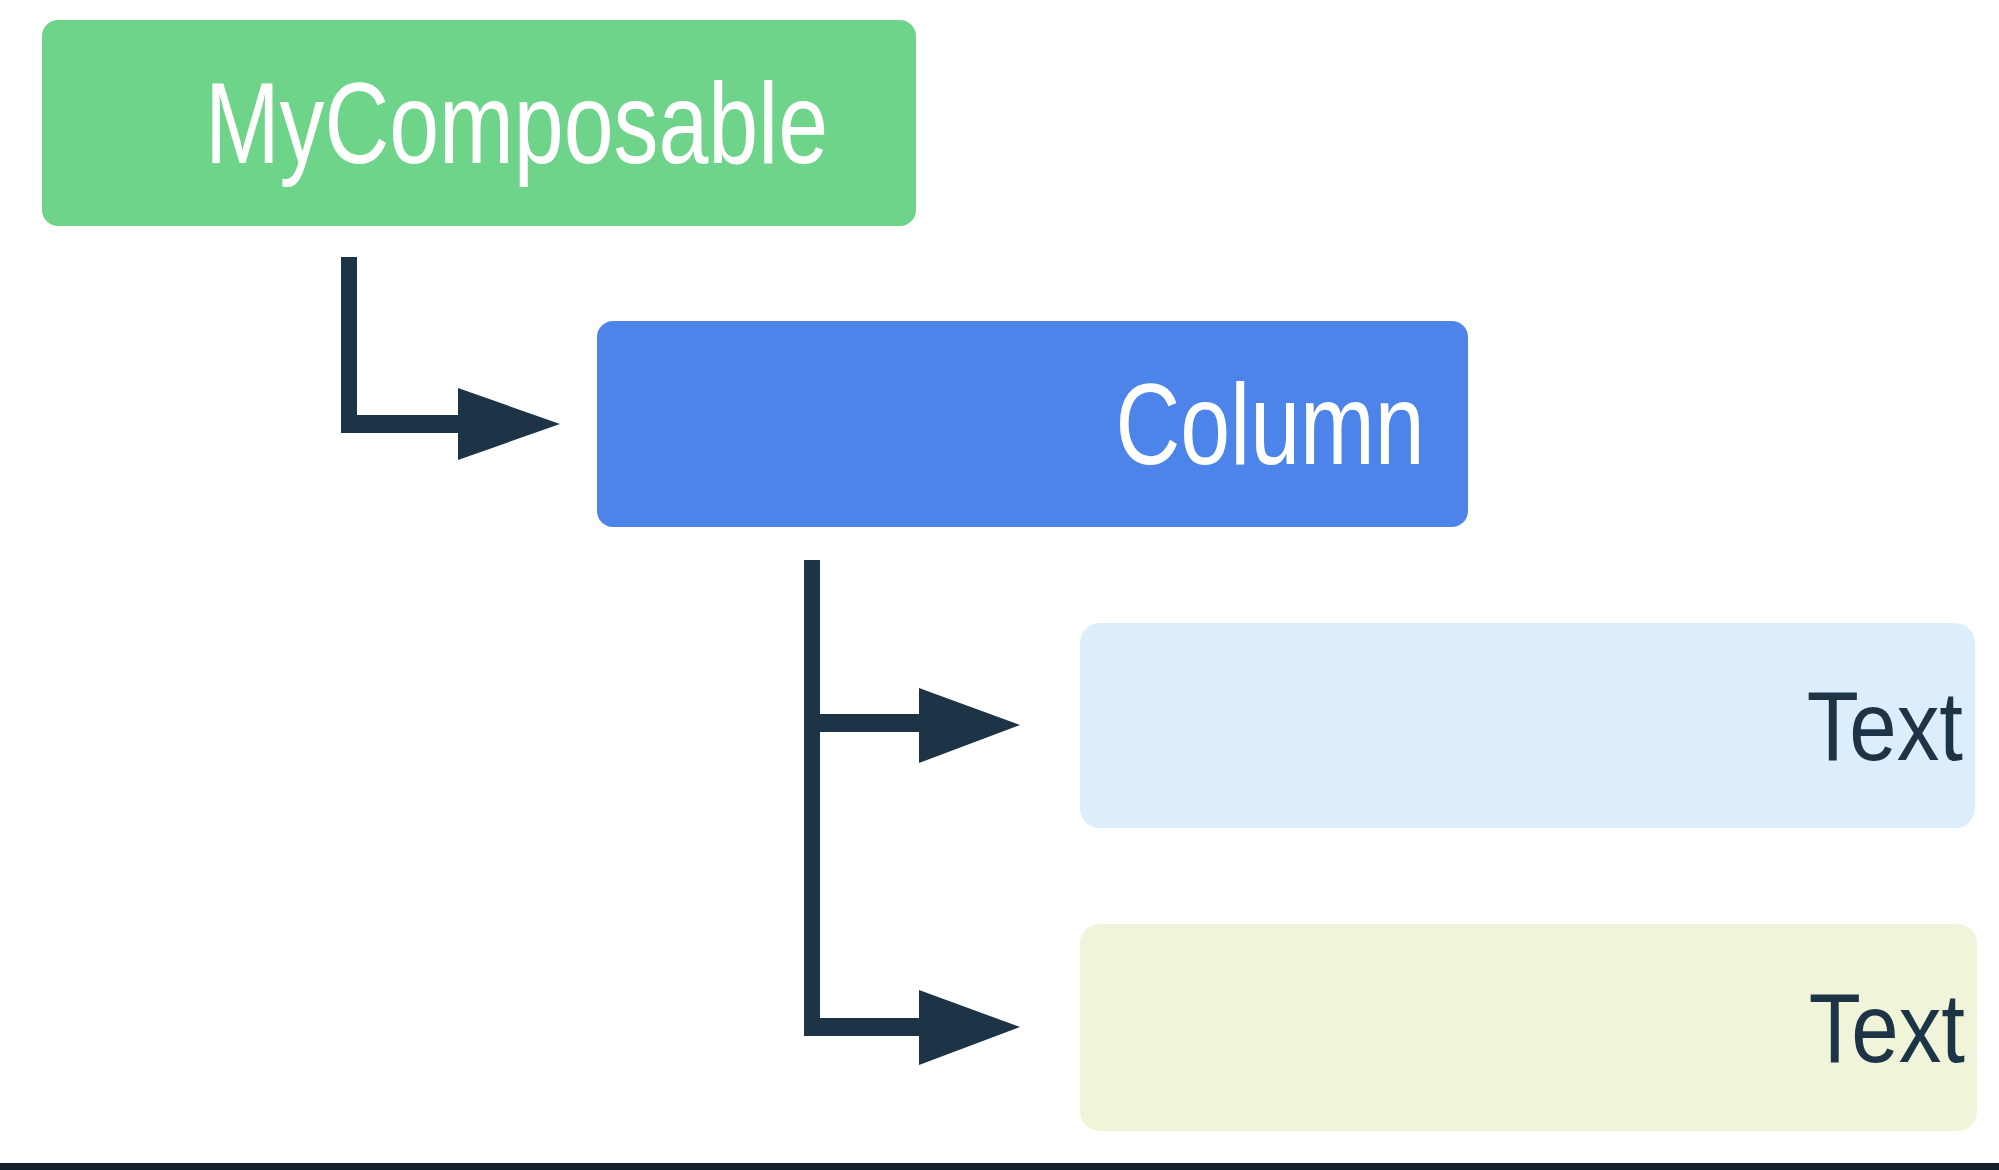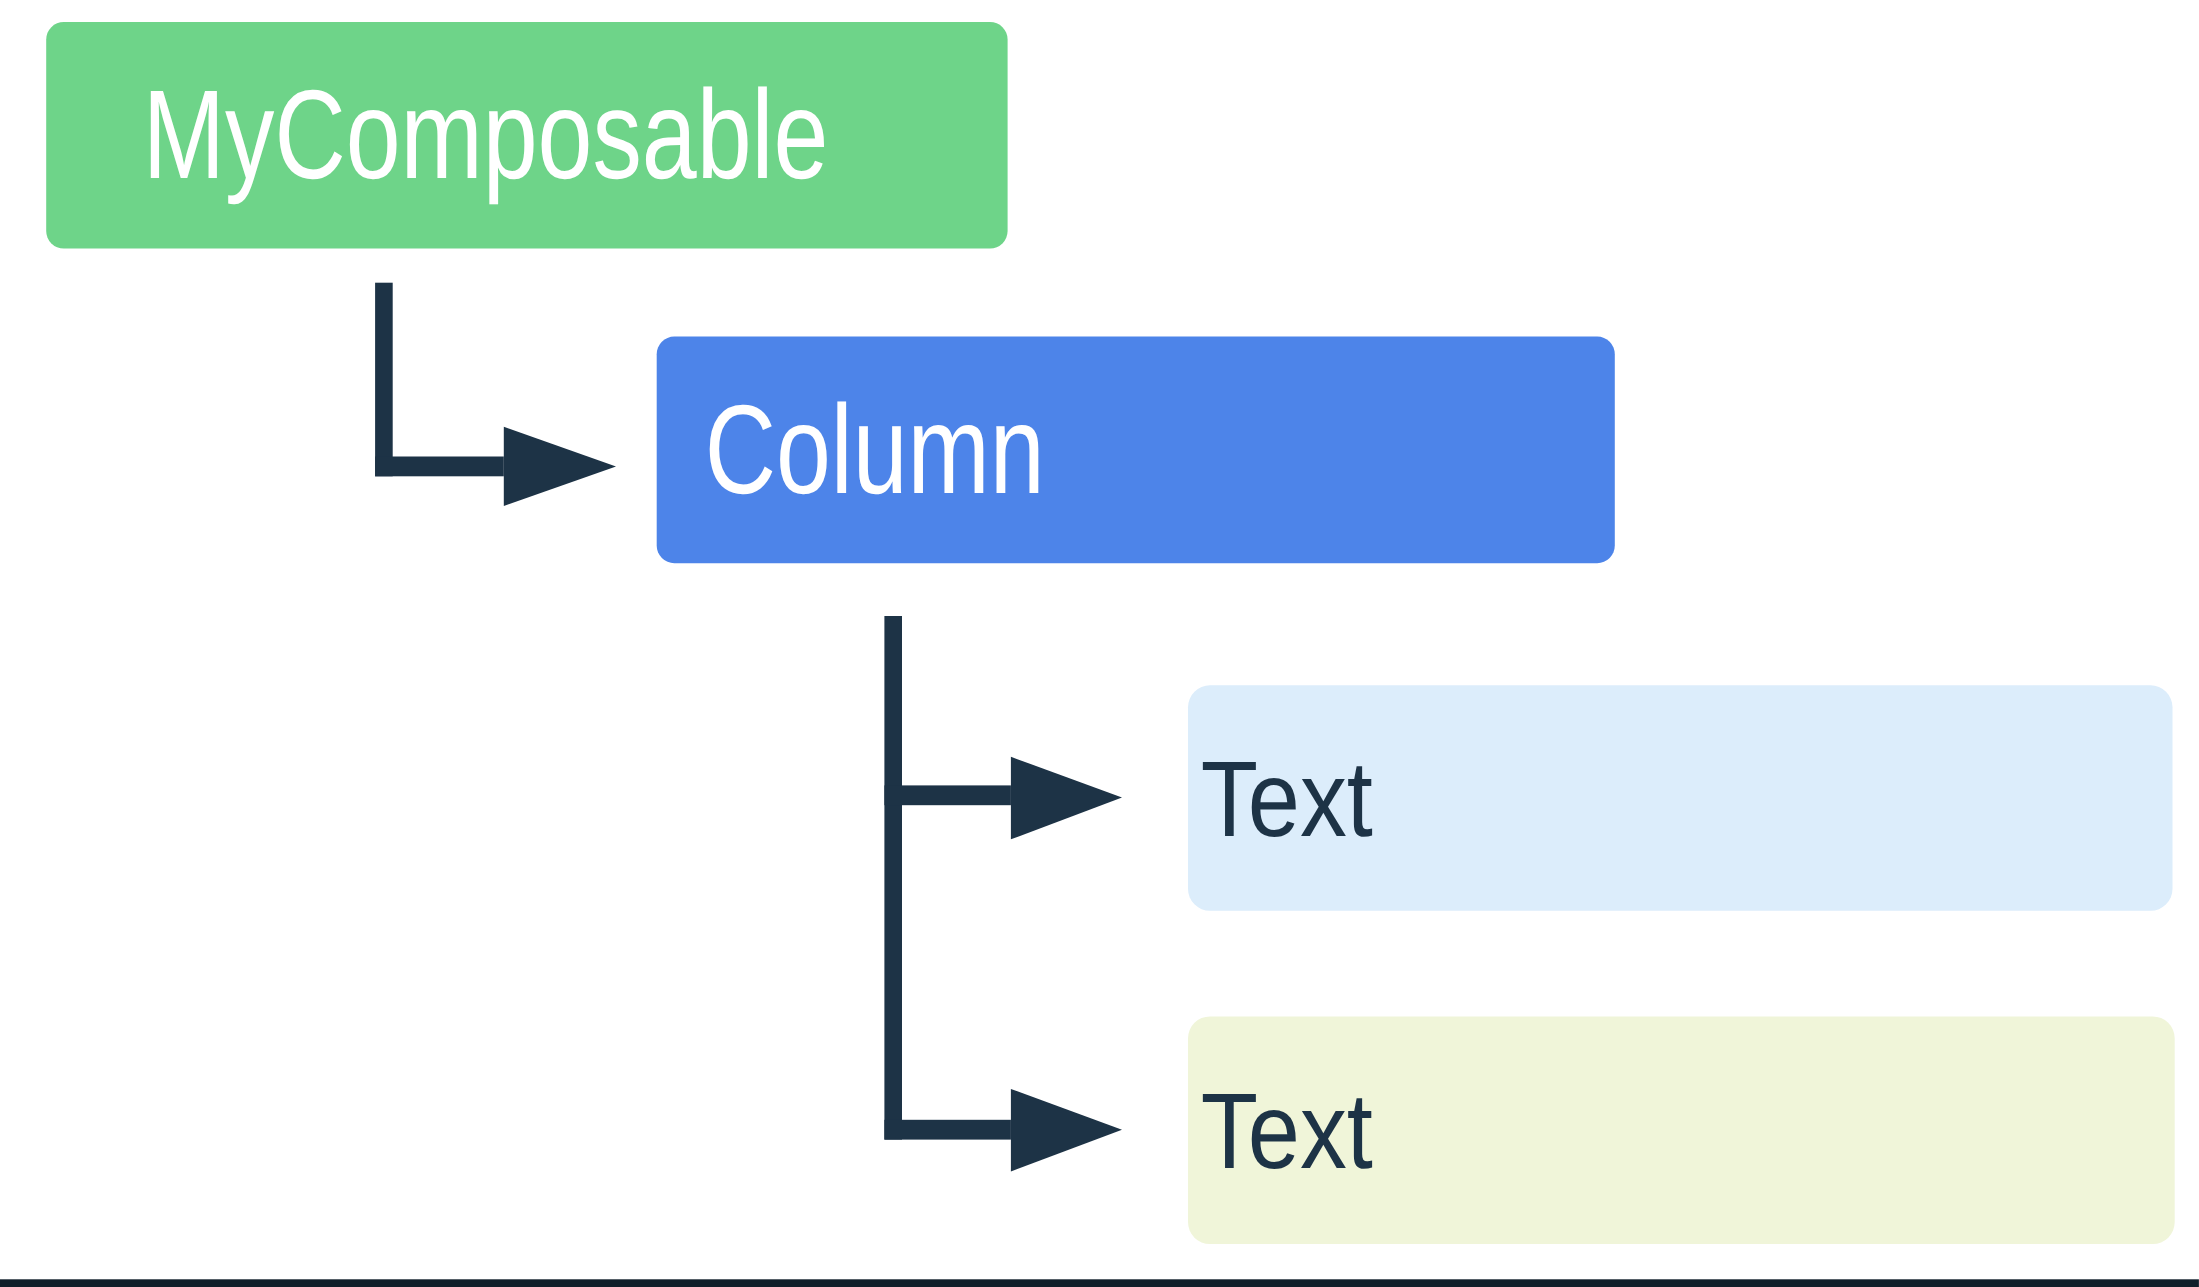--- a/index.html
+++ b/index.html
@@ -19,32 +19,32 @@
     position: absolute;
     left: 0;
     top: 0;
     width: 1999px;
     height: 1170px;
   }
   .node {
     position: absolute;
     display: flex;
     align-items: center;
-    justify-content: flex-start;
+    justify-content: flex-end;
   }
   .node-mycomposable {
     left: 42px;
     top: 20px;
     width: 874px;
     height: 206px;
     border-radius: 16px;
   }
   .node-column {
     left: 597px;
-    top: 306px;
+    top: 321px;
     width: 871px;
     height: 206px;
     border-radius: 16px;
   }
   .node-text1 {
     left: 1080px;
     top: 623px;
     width: 895px;
     height: 205px;
     border-radius: 20px;

